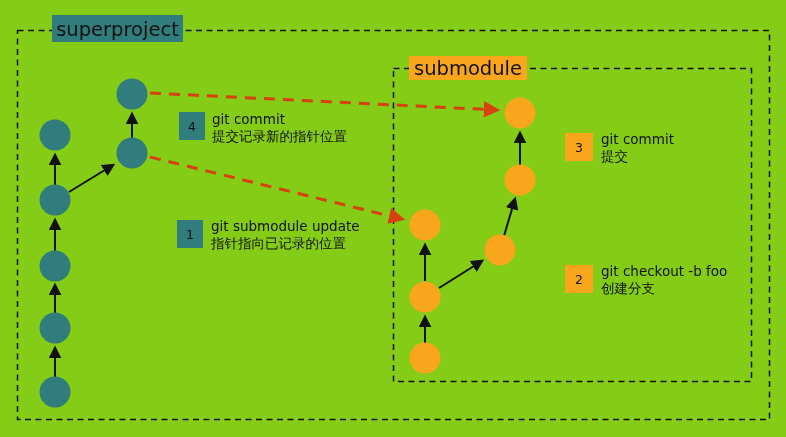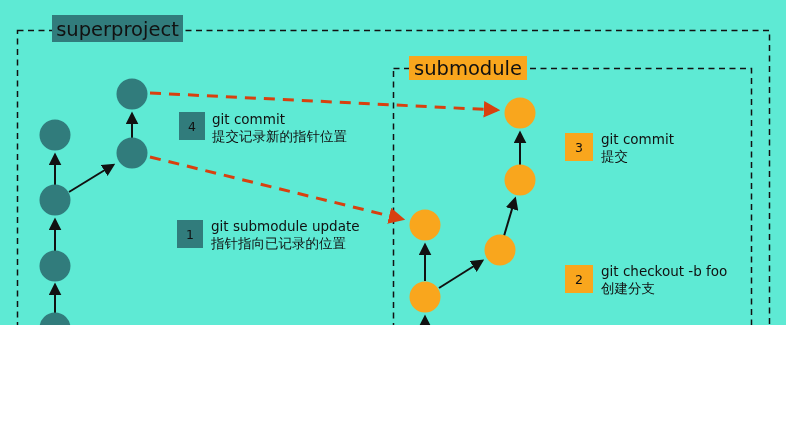--- a/index.html
+++ b/index.html
@@ -4,22 +4,22 @@
 <style>
   html, body {
     margin: 0;
     padding: 0;
     background: #ffffff;
     font-family: "DejaVu Sans", "Liberation Sans", sans-serif;
   }
   .canvas {
     position: relative;
     width: 786px;
-    height: 325px;
-    background: #5eead4;
+    height: 437px;
+    background: #84cc16;
     overflow: hidden;
   }
   svg { display: block; }
   text {
     font-family: "DejaVu Sans", "Liberation Sans", sans-serif;
     fill: #111111;
   }
   .box-label {
     font-size: 19.5px;
   }

